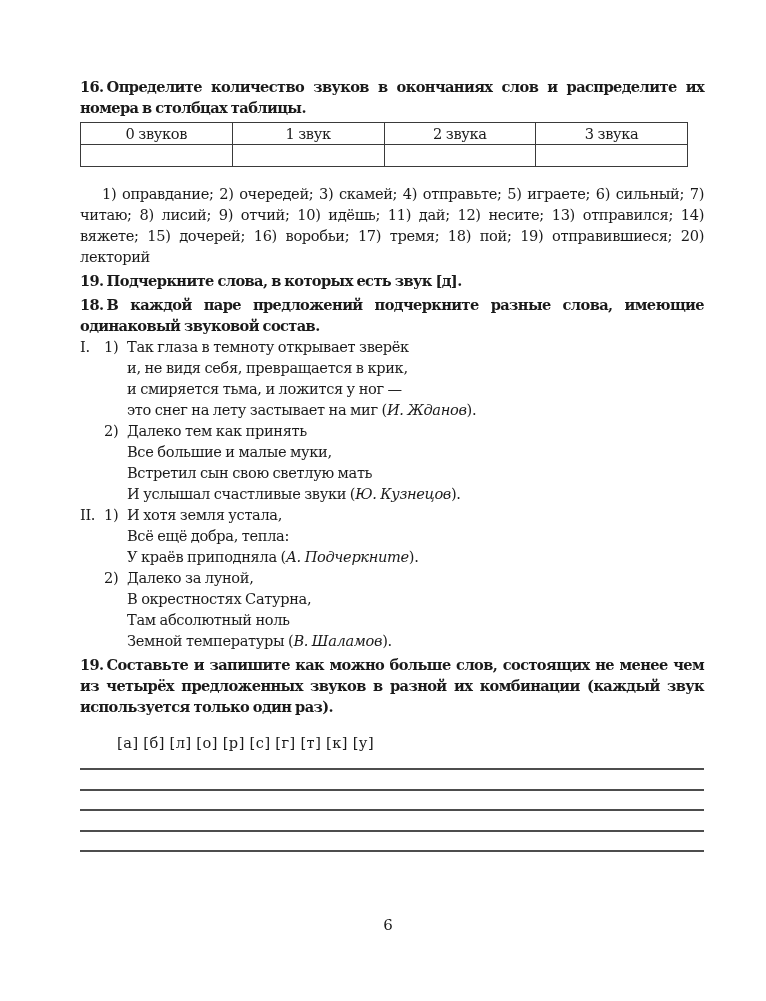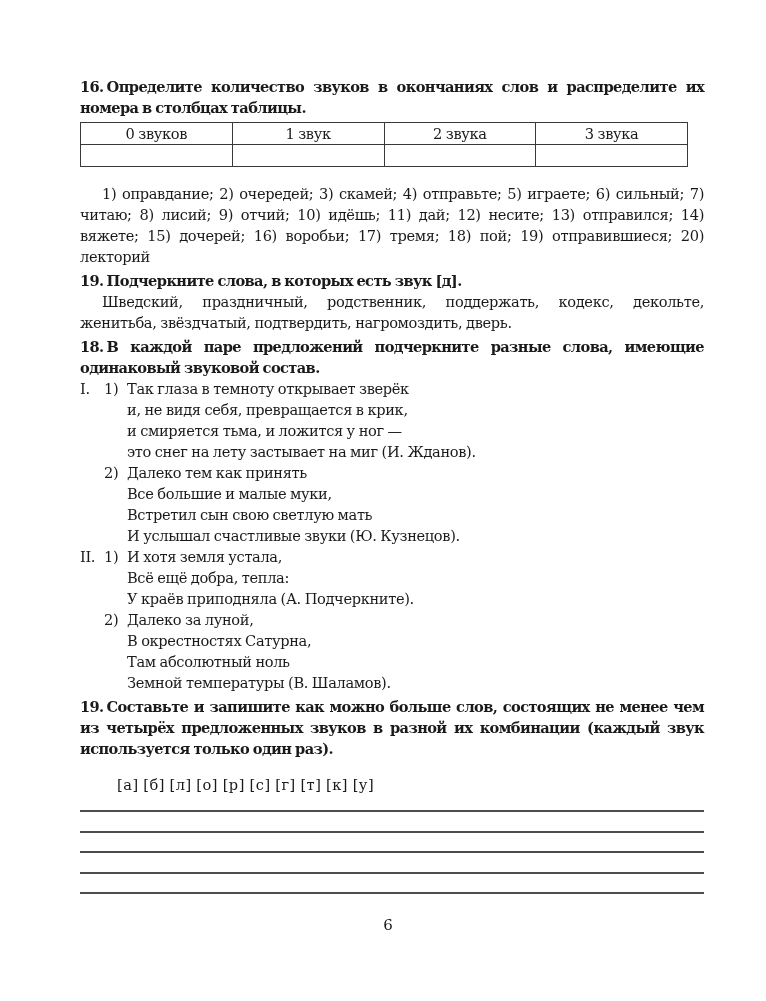--- a/index.html
+++ b/index.html
@@ -66,21 +66,21 @@
     }
     .roman {
       width: 24px;
       flex: 0 0 24px;
     }
     .sub-num {
       width: 23px;
       flex: 0 0 23px;
     }
     .poem-line { flex: 1; }
-    .author { }
+    .author { font-style: italic; }
 
     .sound-set {
       margin: 15px;
       padding-left: 22px;
       letter-spacing: 0.5px;
     }
 
     .write-lines {
       margin-top: 13px;
     }
@@ -122,21 +122,20 @@
         <td></td>
         <td></td>
       </tr>
     </tbody>
       </table>
     <p class="para indent">1) оправдание; 2) очередей; 3) скамей; 4) отправьте; 5) играете; 6) сильный; 7) читаю; 8) лисий; 9) отчий; 10) идёшь; 11) дай; 12) несите; 13) отправился; 14) вяжете; 15) дочерей; 16) воробьи; 17) тремя; 18) пой; 19) отправившиеся; 20) лекторий</p>
   </section>
 
   <section style="margin-top:3px;">
     <p class="task-title"><span class="num">19.</span><span>Подчеркните слова, в которых есть звук [д].</span></p>
-    <p class="para indent">Шведский, праздничный, родственник, поддержать, кодекс, декольте, женитьба, звёздчатый, подтвердить, нагромоздить, дверь.</p>
   </section>
 
   <section style="margin-top:3px;">
     <p class="task-title"><span class="num">18.</span><span>В каждой паре предложений подчеркните разные слова, имеющие одинаковый звуковой состав.</span></p>
 
     <div class="poem-block">
       <div class="poem-row">
         <span class="roman">I.</span>
         <span class="sub-num">1)</span>
         <span class="poem-line">Так глаза в темноту открывает зверёк</span>

